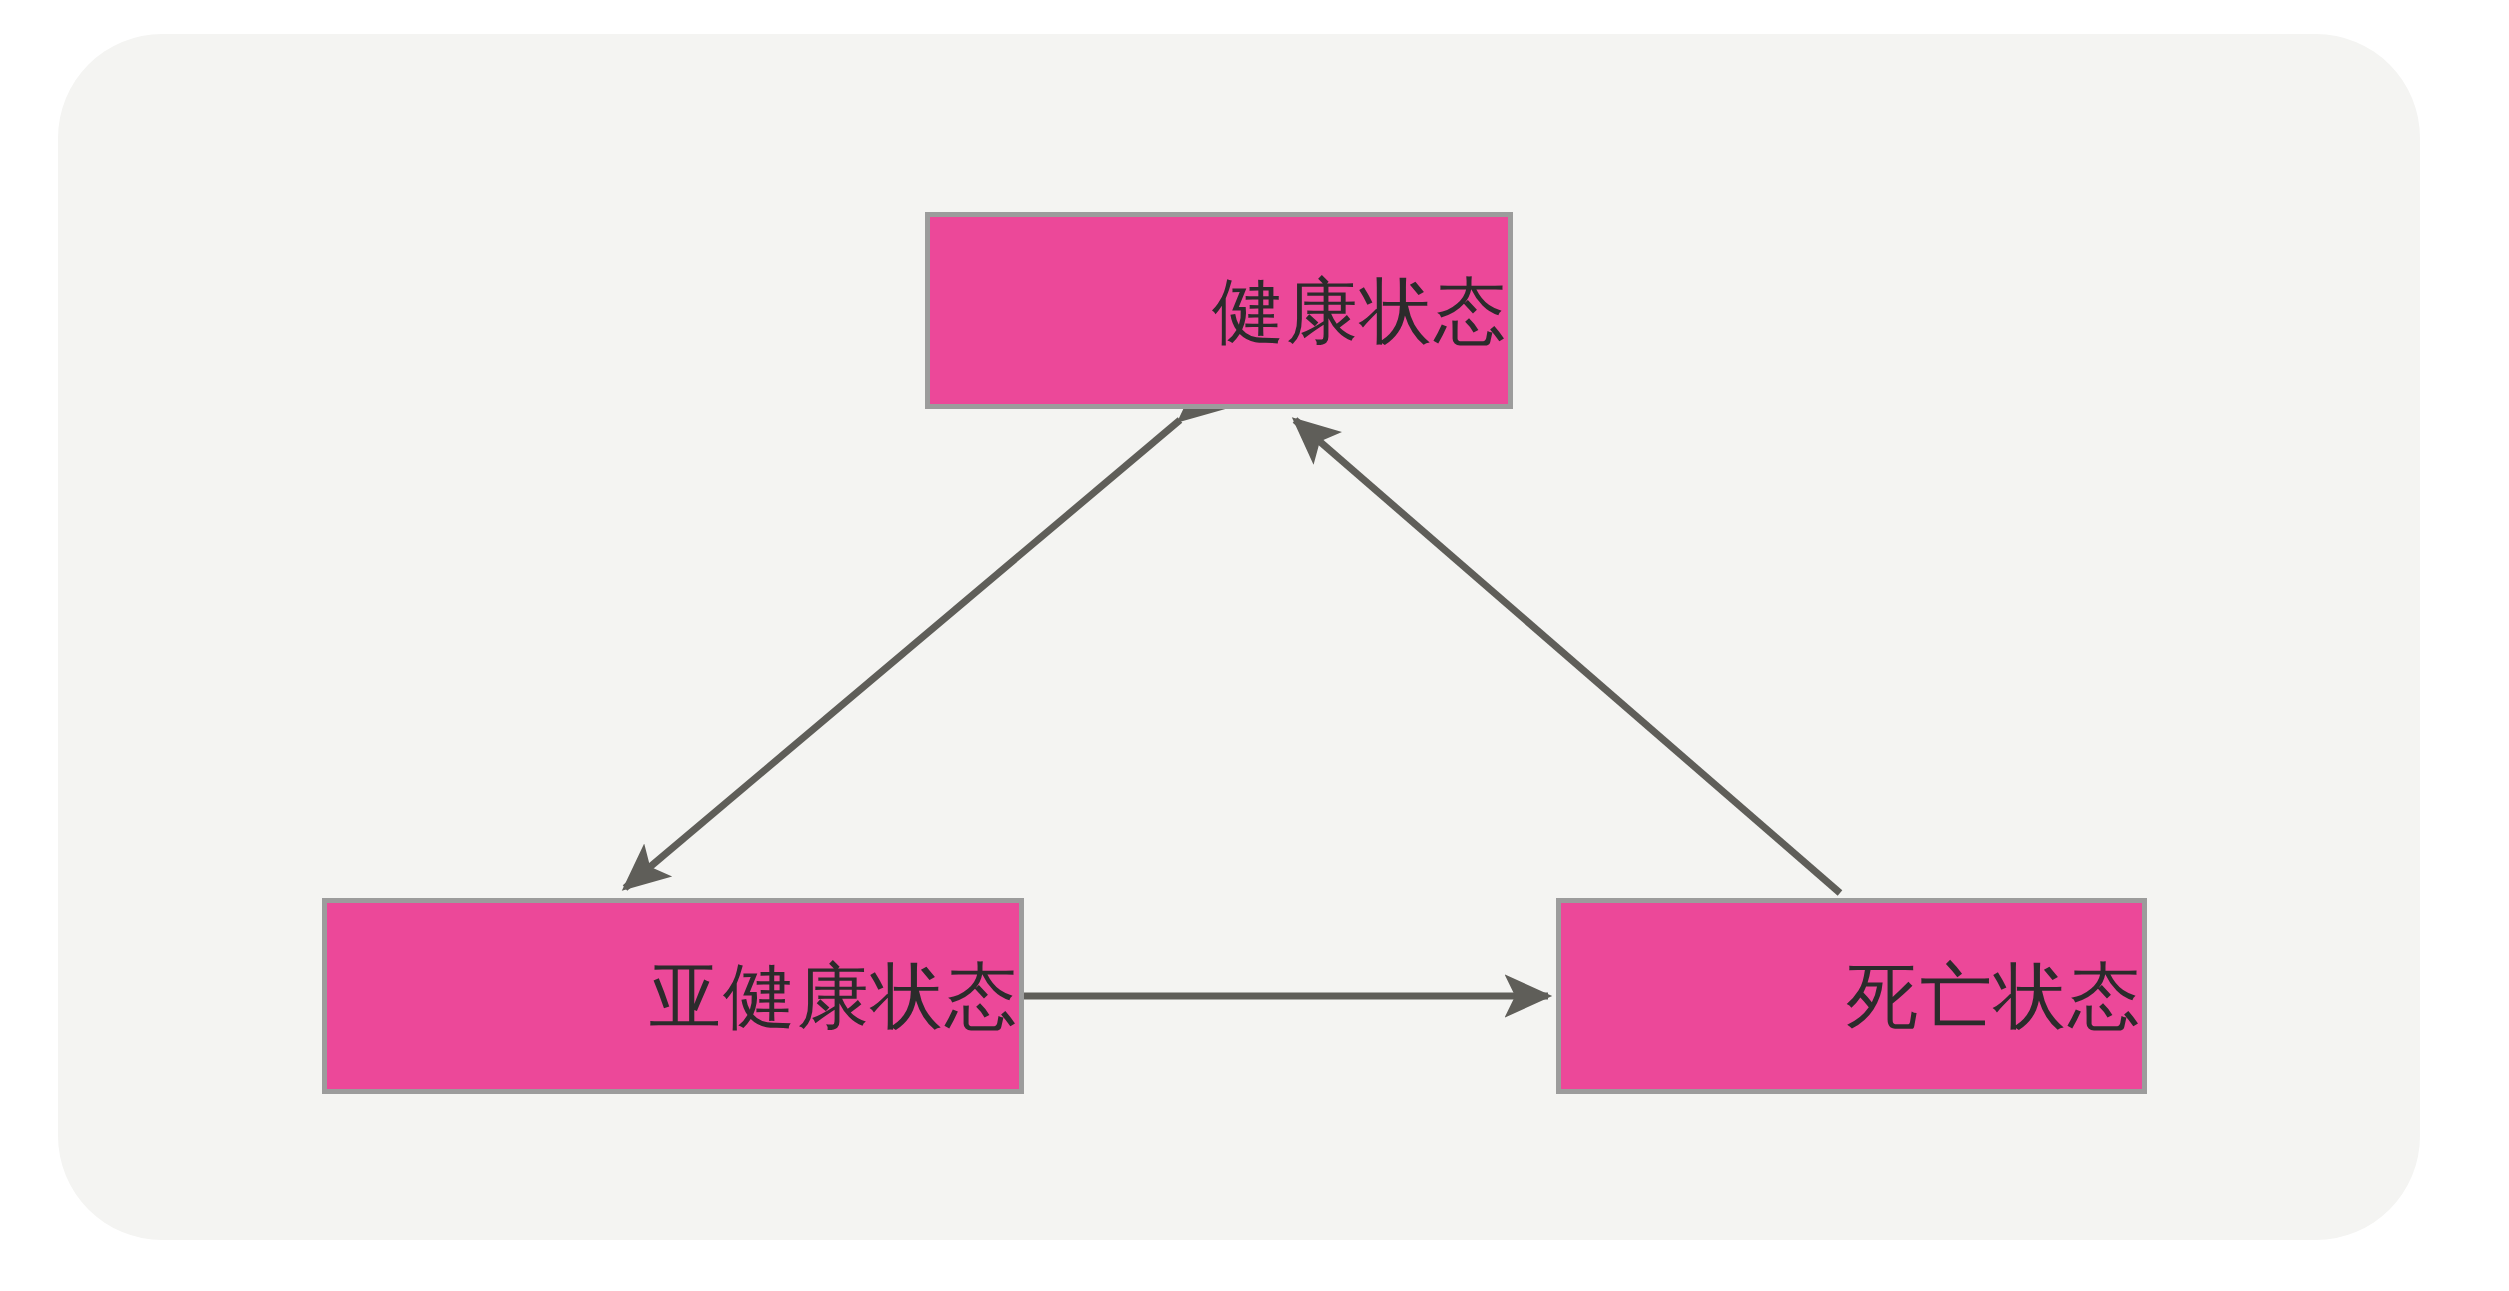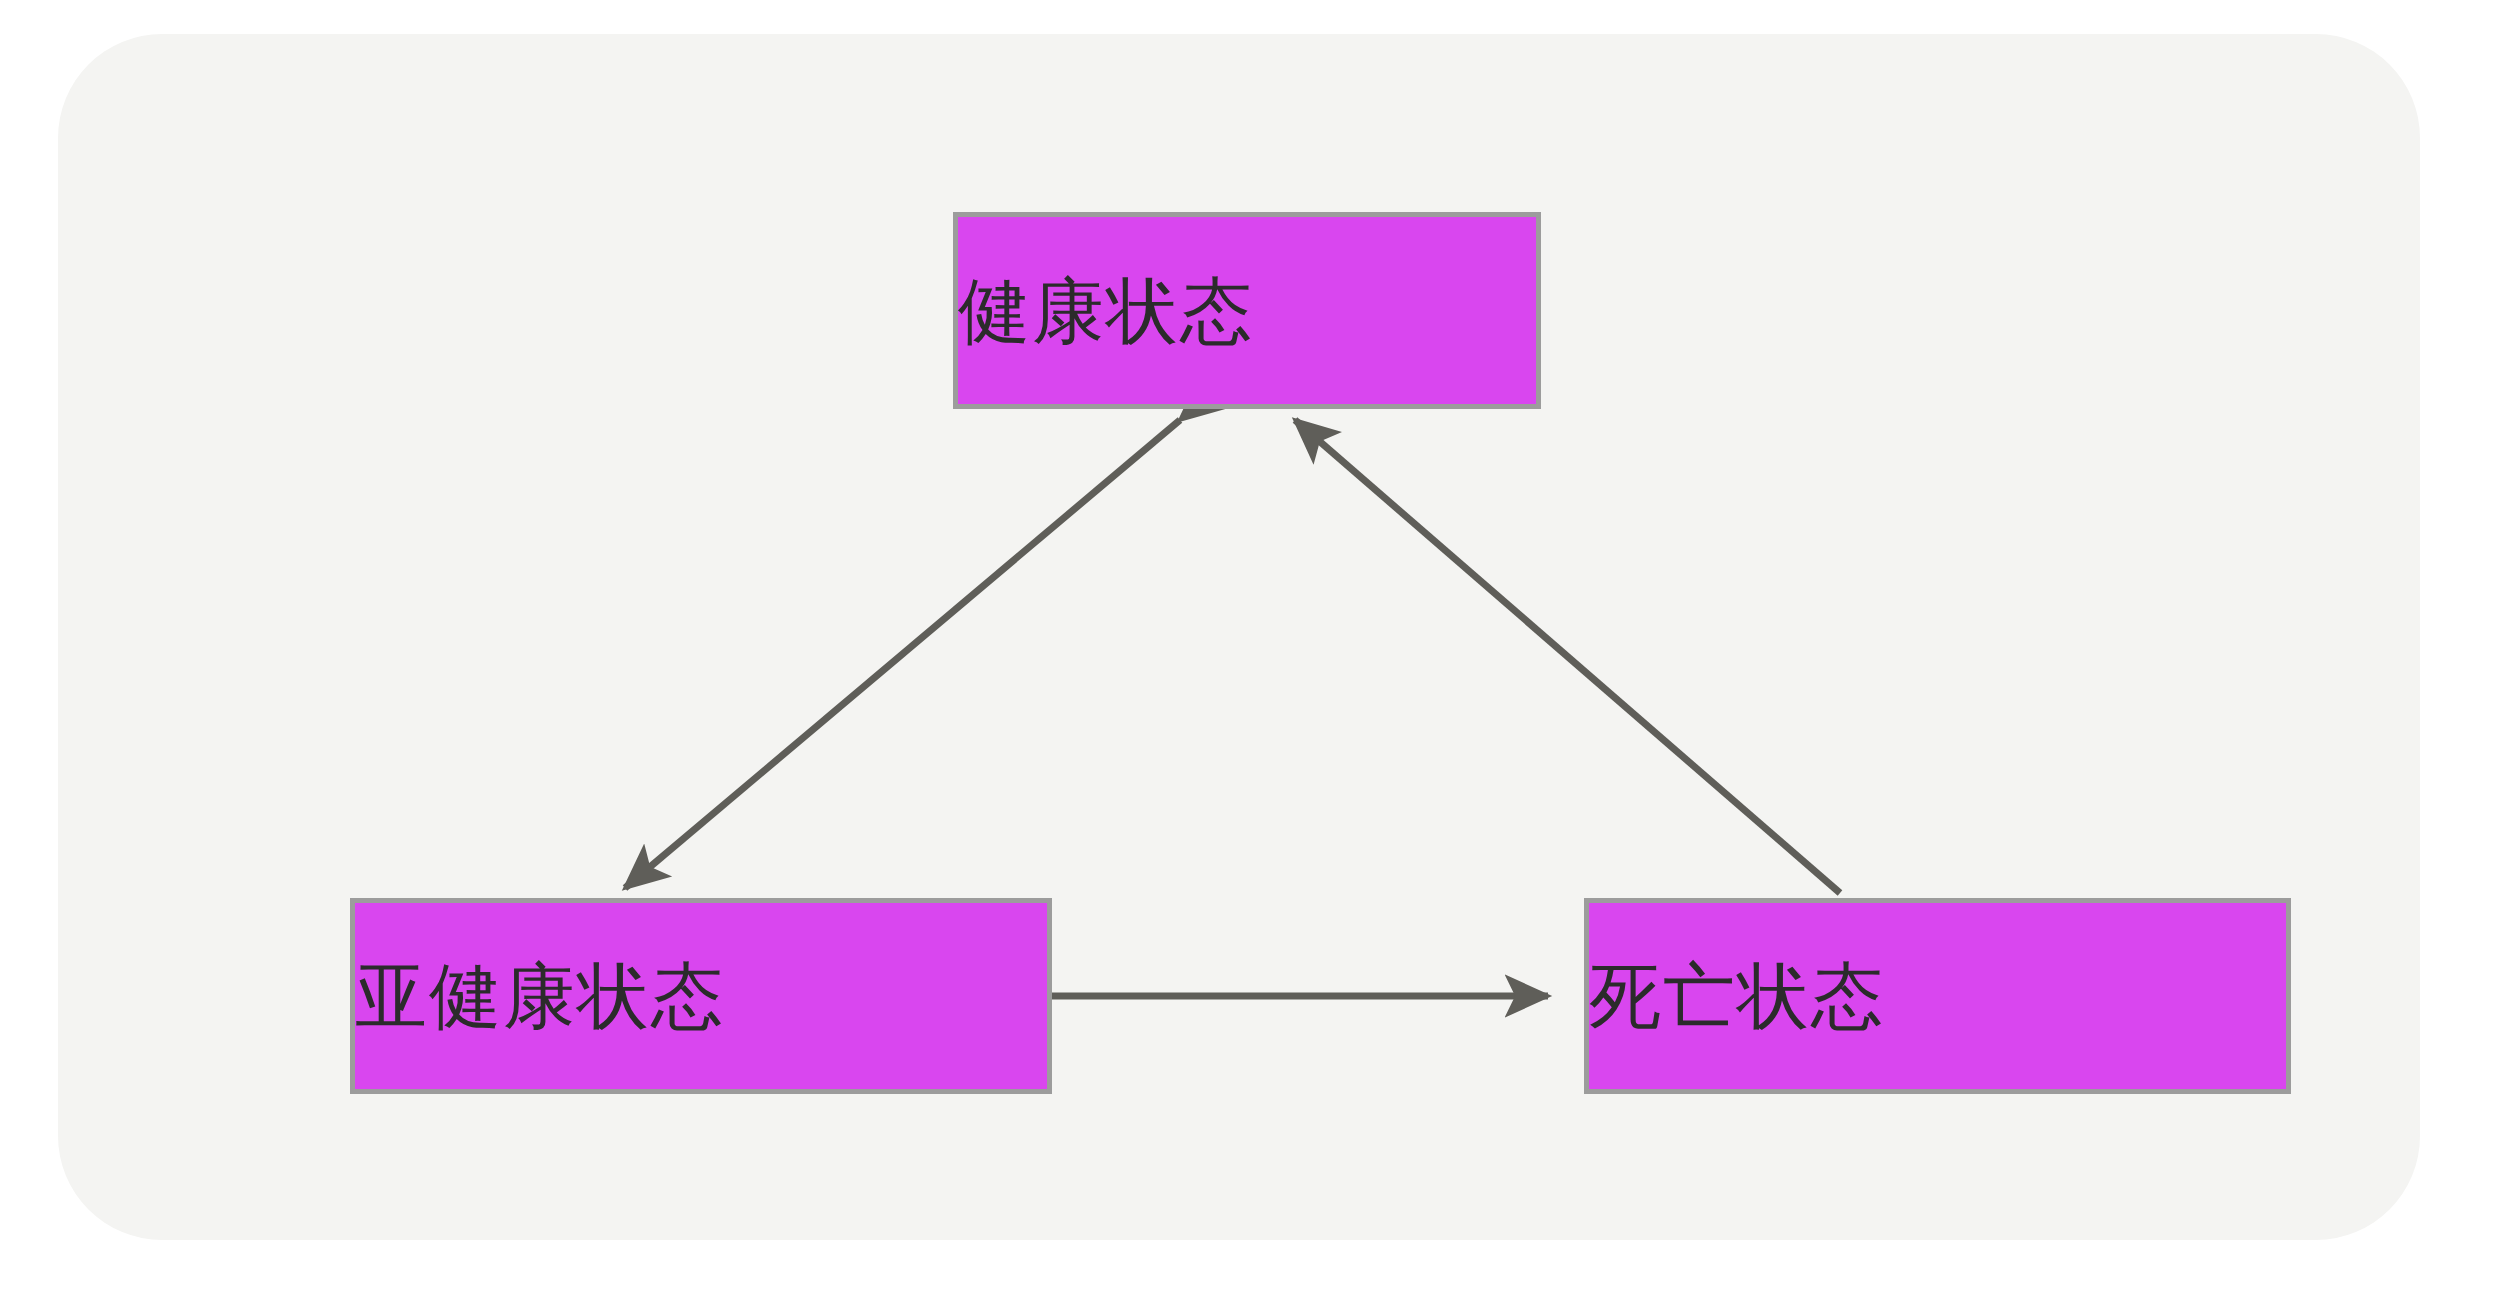--- a/index.html
+++ b/index.html
@@ -30,26 +30,25 @@
     left: 0;
     top: 0;
     width: 2509px;
     height: 1291px;
     pointer-events: none;
   }
 
   .node {
     position: absolute;
     box-sizing: border-box;
-    background: #d946ef;
+    background: #ec4899;
     border: 5px solid #9C9C9C;
     display: flex;
     align-items: center;
-    justify-content: flex-start;
-    margin-left: 28px;
+    justify-content: flex-end;
   }
 
   .node-label {
     color: #2B2B2B;
     font-size: 72px;
     line-height: 1;
     letter-spacing: 2px;
     white-space: nowrap;
     font-weight: 400;
   }
@@ -64,21 +63,21 @@
   #node-subhealth {
     left: 322px;
     top: 898px;
     width: 702px;
     height: 196px;
   }
 
   #node-death {
     left: 1556px;
     top: 898px;
-    width: 707px;
+    width: 591px;
     height: 196px;
   }
 </style>
 </head>
 <body>
 
 <div id="canvas"></div>
 
 <svg id="edge-layer" viewBox="0 0 2509 1291" xmlns="http://www.w3.org/2000/svg">
   <defs>

